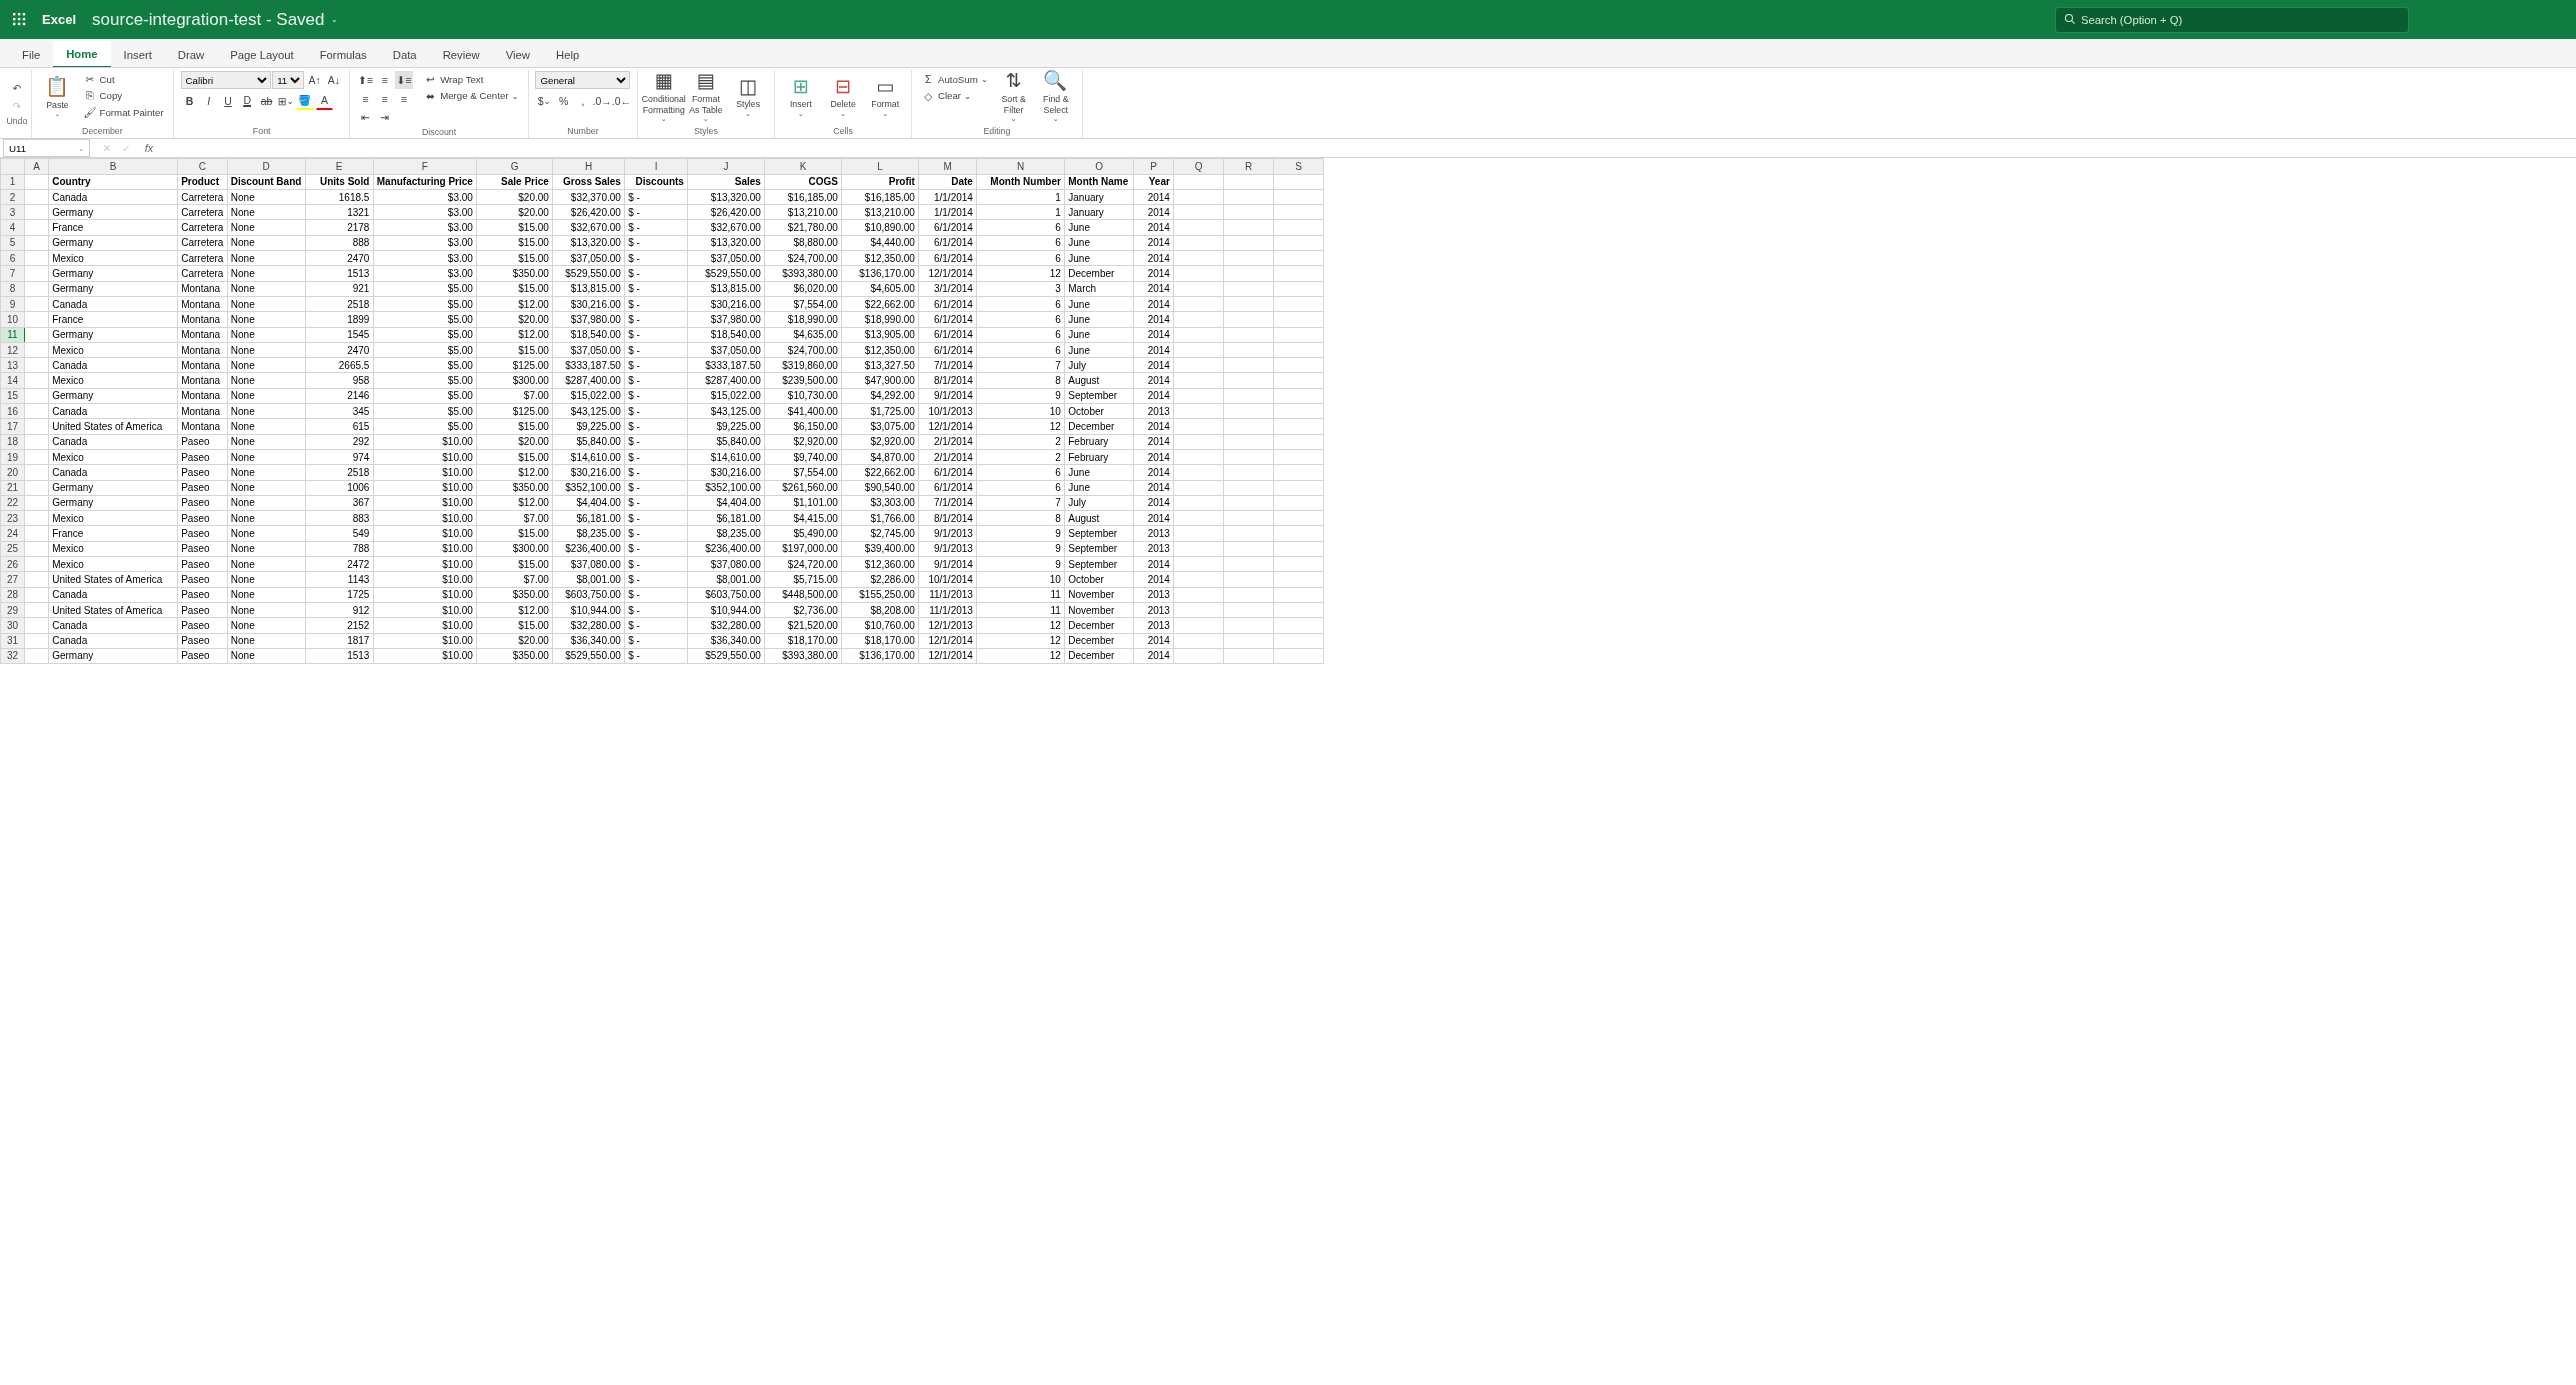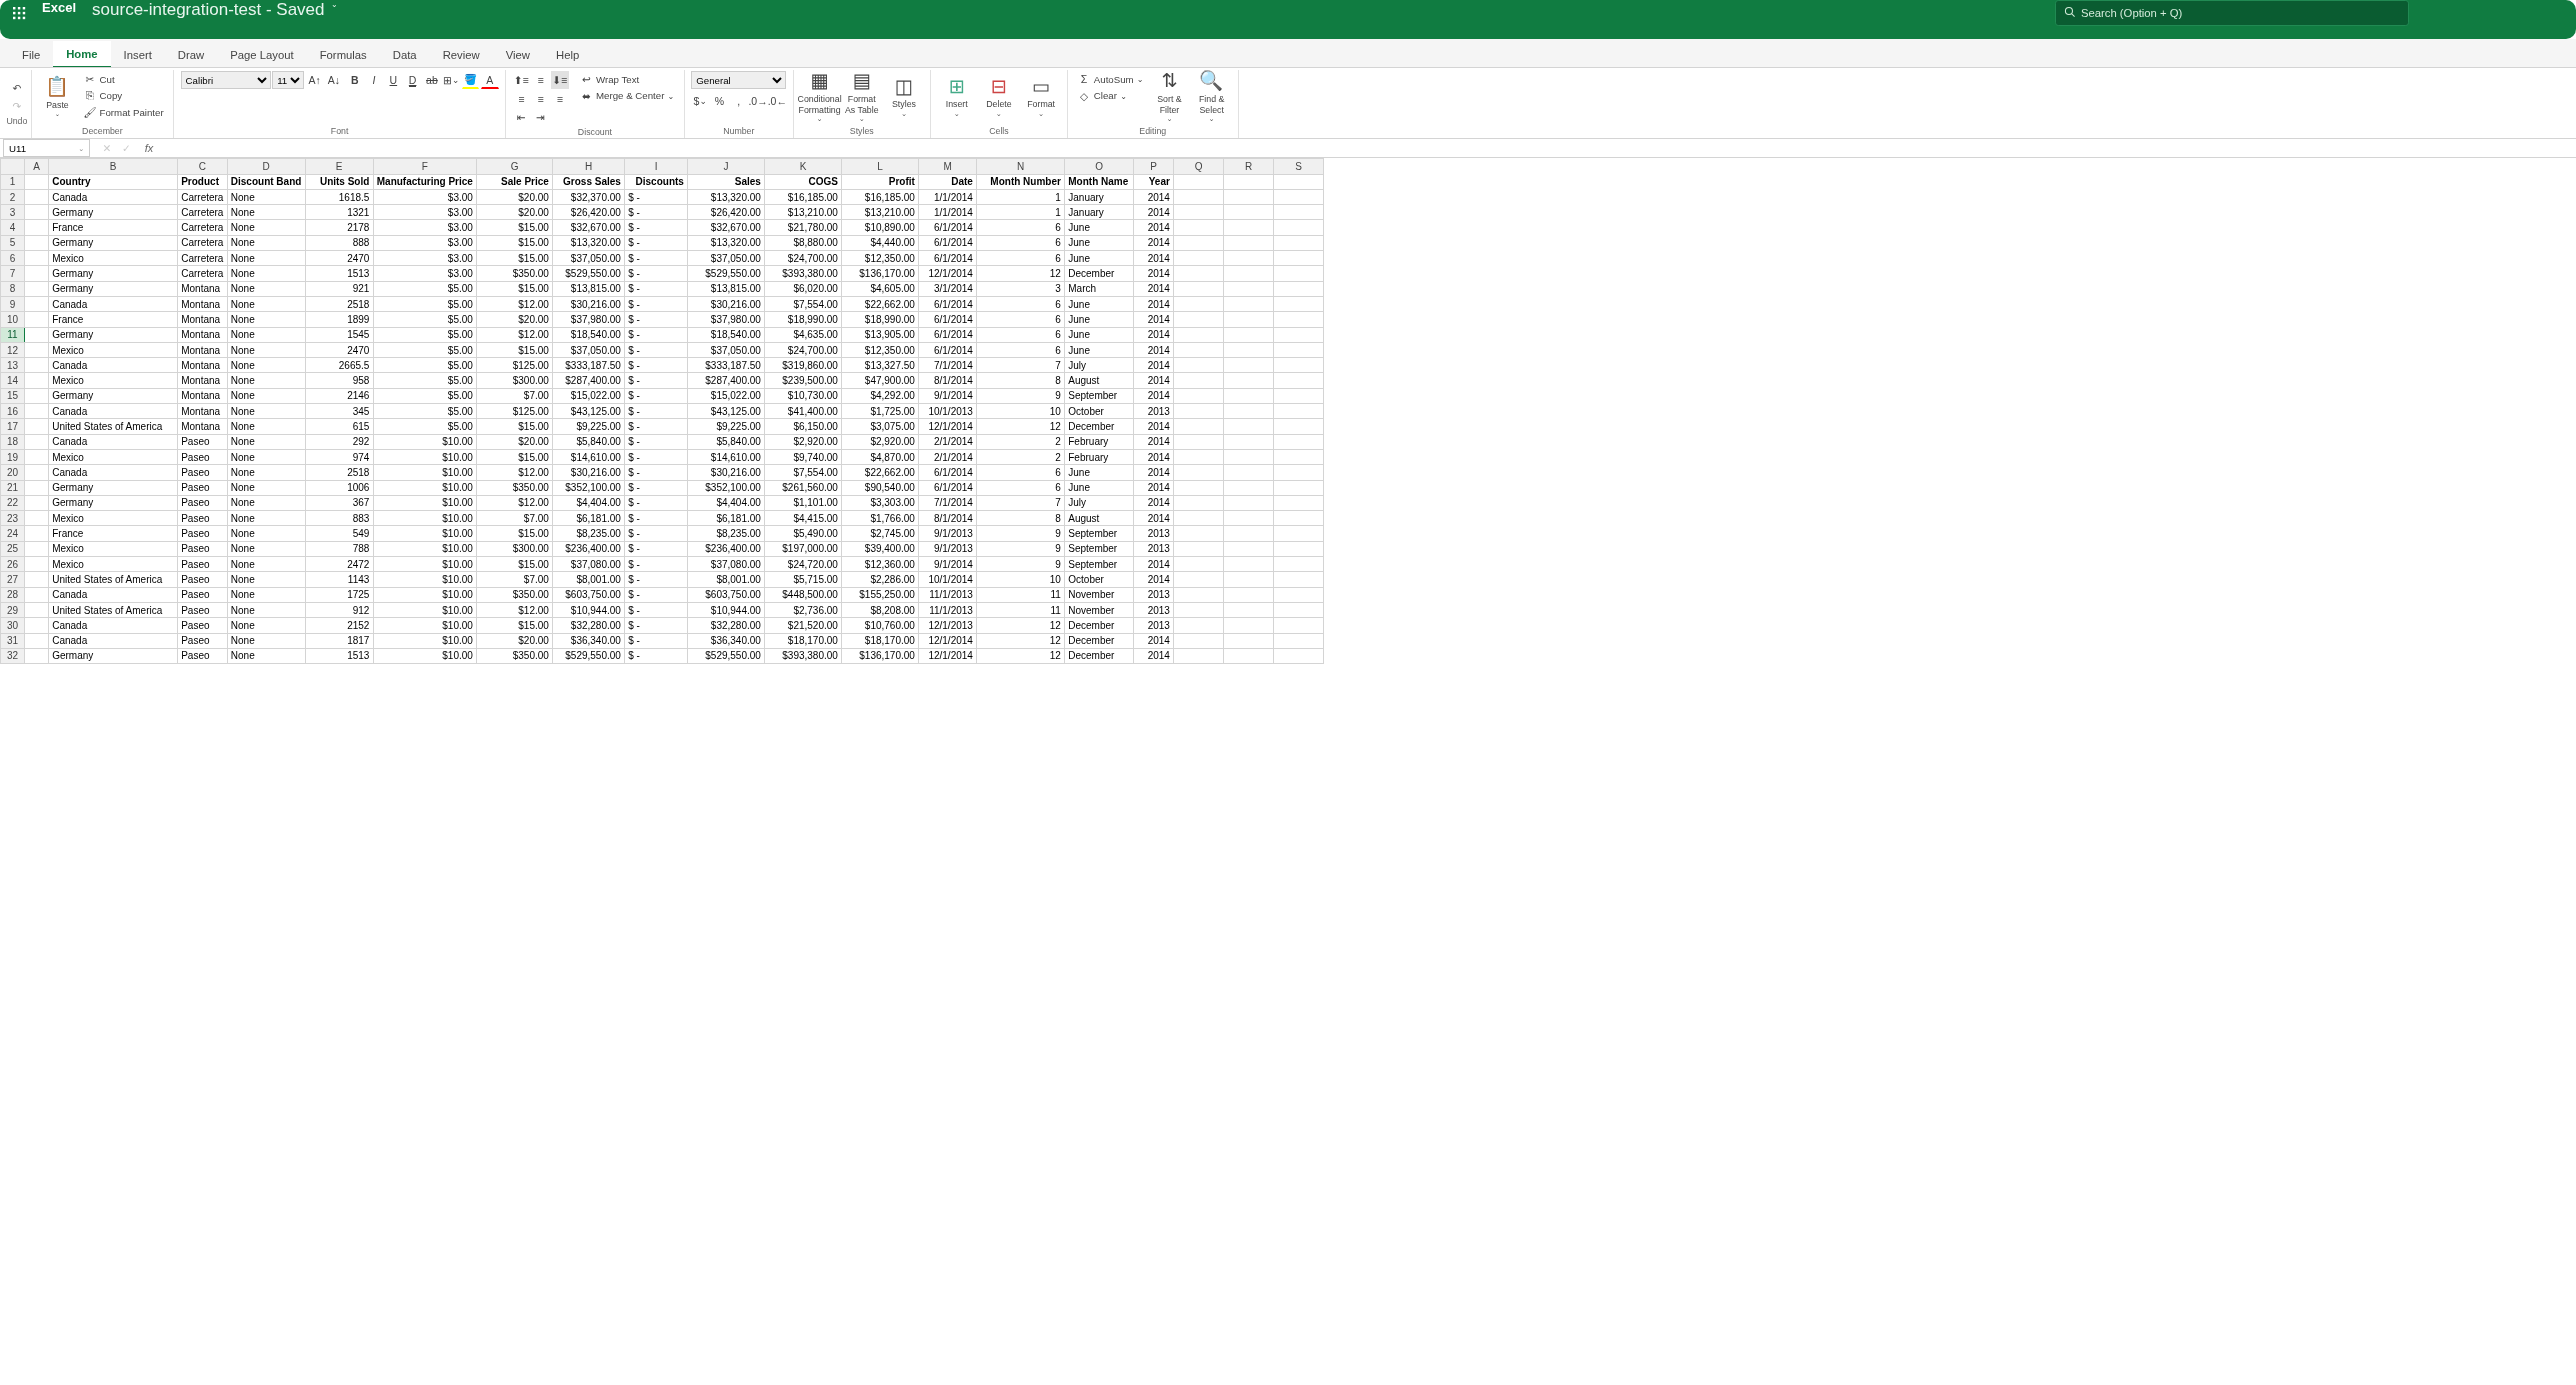--- a/index.html
+++ b/index.html
@@ -1,19 +1,19 @@
 <!DOCTYPE html>
 <html style="font-size:13px"><head>
 <meta charset="utf-8">
 <style>
 * { margin: 0; padding: 0; box-sizing: border-box; font-family: 'Segoe UI', Arial, sans-serif; }
 body { background: #fff; overflow: hidden; font-size: 10.5px; }
 
 
-.titlebar { background: #107c41; height: 39px; display: flex; color: #fff; padding: 0 6.4px; border-radius: 10px; }
+.titlebar { background: #107c41; height: 39px; display: flex; align-items: center; color: #fff; padding: 0 6.4px; }
 .app-launcher { width: 26px; height: 26px; display: flex; align-items: center; justify-content: center; cursor: pointer; }
 .app-launcher svg { fill: #fff; }
 .app-name { font-size: 13px; font-weight: 600; margin-left: 9.7px; margin-right: 16px; }
 .doc-name { font-size: 17px; color: #e8f5ee; }
 .caret-down { margin-left: 6.4px; font-size: 8px; color: #e8f5ee; cursor: pointer; }
 .search-wrap { margin-left: auto; margin-right: 161px; }
 .search-box { background: #0a5c31; border: 0.8px solid #218a53; border-radius: 3.2px; width: 354px; height: 26px; display: flex; align-items: center; padding: 0 8px; color: #d2ead9; }
 .search-box input { background: transparent; border: none; outline: none; color: #d2ead9; font-size: 11.3px; margin-left: 6px; flex: 1; }
 .search-box input::placeholder { color: #d2ead9; }
 
@@ -130,21 +130,21 @@
         <div class="ribbon-btn-sm">
             <span class="icon">🖌</span>
             <span>Format Painter</span>
           </div>
       </div>
     </div>
     <div class="ribbon-group-label">December</div>
   </div>
 
   <div class="ribbon-group">
-    <div class="ribbon-group-body" style="flex-direction:row;gap:3.2px">
+    <div class="ribbon-group-body" style="flex-direction:column;gap:3.2px">
       <div class="row">
         <select class="font-select font-name"><option>Calibri</option></select>
         <select class="font-select font-size"><option>11</option></select>
         <span class="icon-btn">A↑</span>
         <span class="icon-btn">A↓</span>
       </div>
       <div class="row">
         <span class="icon-btn">
             <b>B</b>
           </span>

